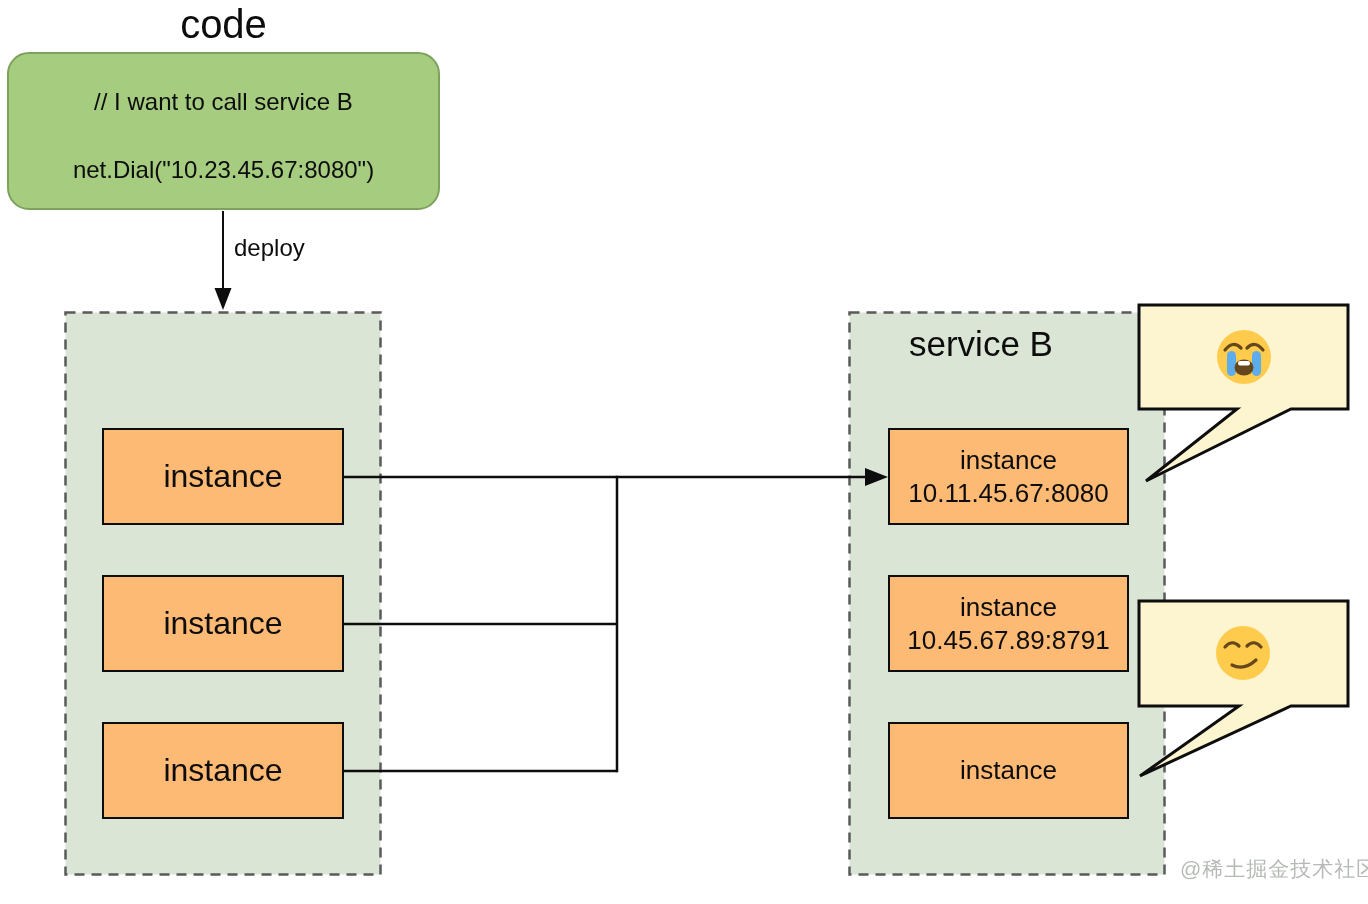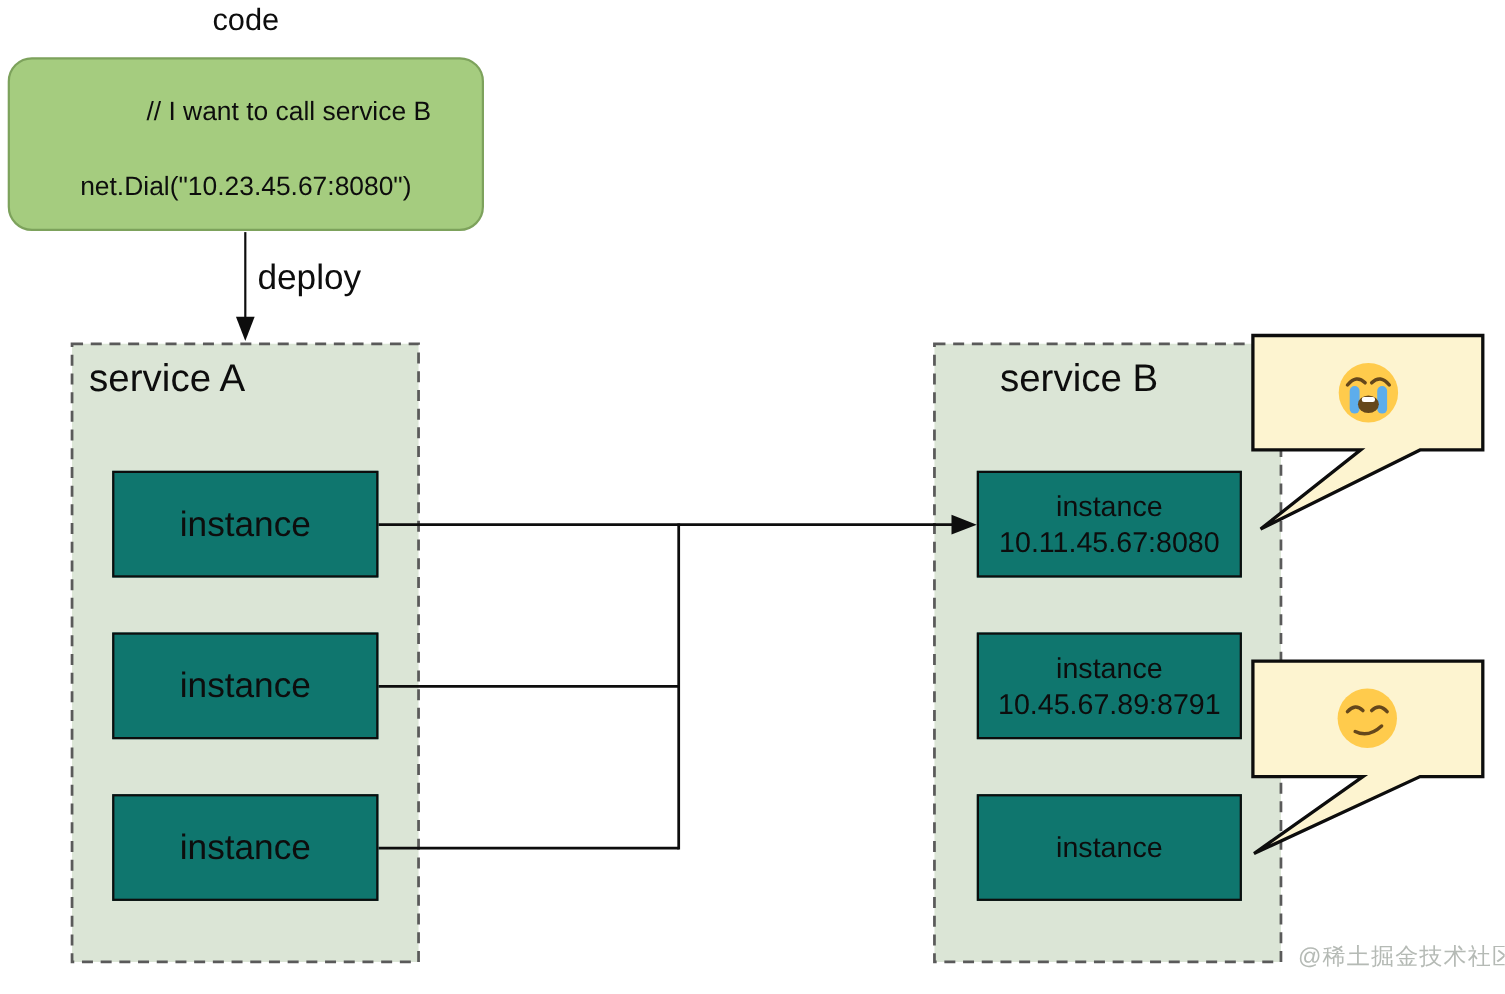--- a/index.html
+++ b/index.html
@@ -7,35 +7,35 @@
     position:relative; width:1368px; height:904px; overflow:hidden;
     background:#ffffff; font-family:"Liberation Sans","DejaVu Sans",sans-serif;
     color:#0d0d0d;
   }
   .abs { position:absolute; }
   svg.layer { position:absolute; left:0; top:0; }
   #diagram-svg { z-index:1; }
   #bubble-svg  { z-index:5; }
   .title {
     left:60px; top:2px; width:327px; text-align:center;
-    font-size:28px; z-index:2;
+    font-size:40px; z-index:2;
   }
   .code-box {
     left:7px; top:52px; width:433px; height:158px; box-sizing:border-box;
     background:#a5cc7f; border:2px solid #7da25c; border-radius:22px; z-index:2;
   }
   .code-line { position:absolute; width:100%; text-align:center; font-size:24px; }
-  .code-line.l1 { top:34px;padding-left:39px; }
+  .code-line.l1 { top:34px; }
   .code-line.l2 { top:102px; }
-  .deploy-label { left:234px; top:234px; font-size:32px; z-index:2; }
+  .deploy-label { left:234px; top:234px; font-size:24px; z-index:2; }
   .svc-label { font-size:35px; z-index:2; }
   .svc-a-label { left:81px;  top:324px; }
   .svc-b-label { left:865px; top:324px;margin-left:44px; }
   .instance {
-    box-sizing:border-box; background:#0f766e; border:2.5px solid #0d0d0d;
+    box-sizing:border-box; background:#fdba74; border:2.5px solid #0d0d0d;
     display:flex; flex-direction:column; align-items:center; justify-content:center;
     z-index:2; text-align:center;
   }
   .inst-a { left:102px; width:242px; height:97px; font-size:32px; }
   .inst-b { left:888px; width:241px; height:97px; font-size:26px; line-height:33px; }
   .row1 { top:428px; } .row2 { top:575px; } .row3 { top:722px; }
   .watermark {
     left:1180px; top:855px; font-size:21px; color:#b5bab5;
     letter-spacing:1px; z-index:6; white-space:nowrap;
   }
@@ -65,21 +65,20 @@
 
   <div class="abs title">code</div>
 
   <div class="abs code-box">
     <div class="code-line l1">// I want to call service B</div>
     <div class="code-line l2">net.Dial("10.23.45.67:8080")</div>
   </div>
 
   <div class="abs deploy-label">deploy</div>
 
-  <div class="abs svc-label svc-a-label">service A</div>
   <div class="abs svc-label svc-b-label">service B</div>
 
   <div class="abs instance inst-a row1">
     <span>instance</span>
   </div>
   <div class="abs instance inst-a row2">
     <span>instance</span>
   </div>
   <div class="abs instance inst-a row3">
     <span>instance</span>

